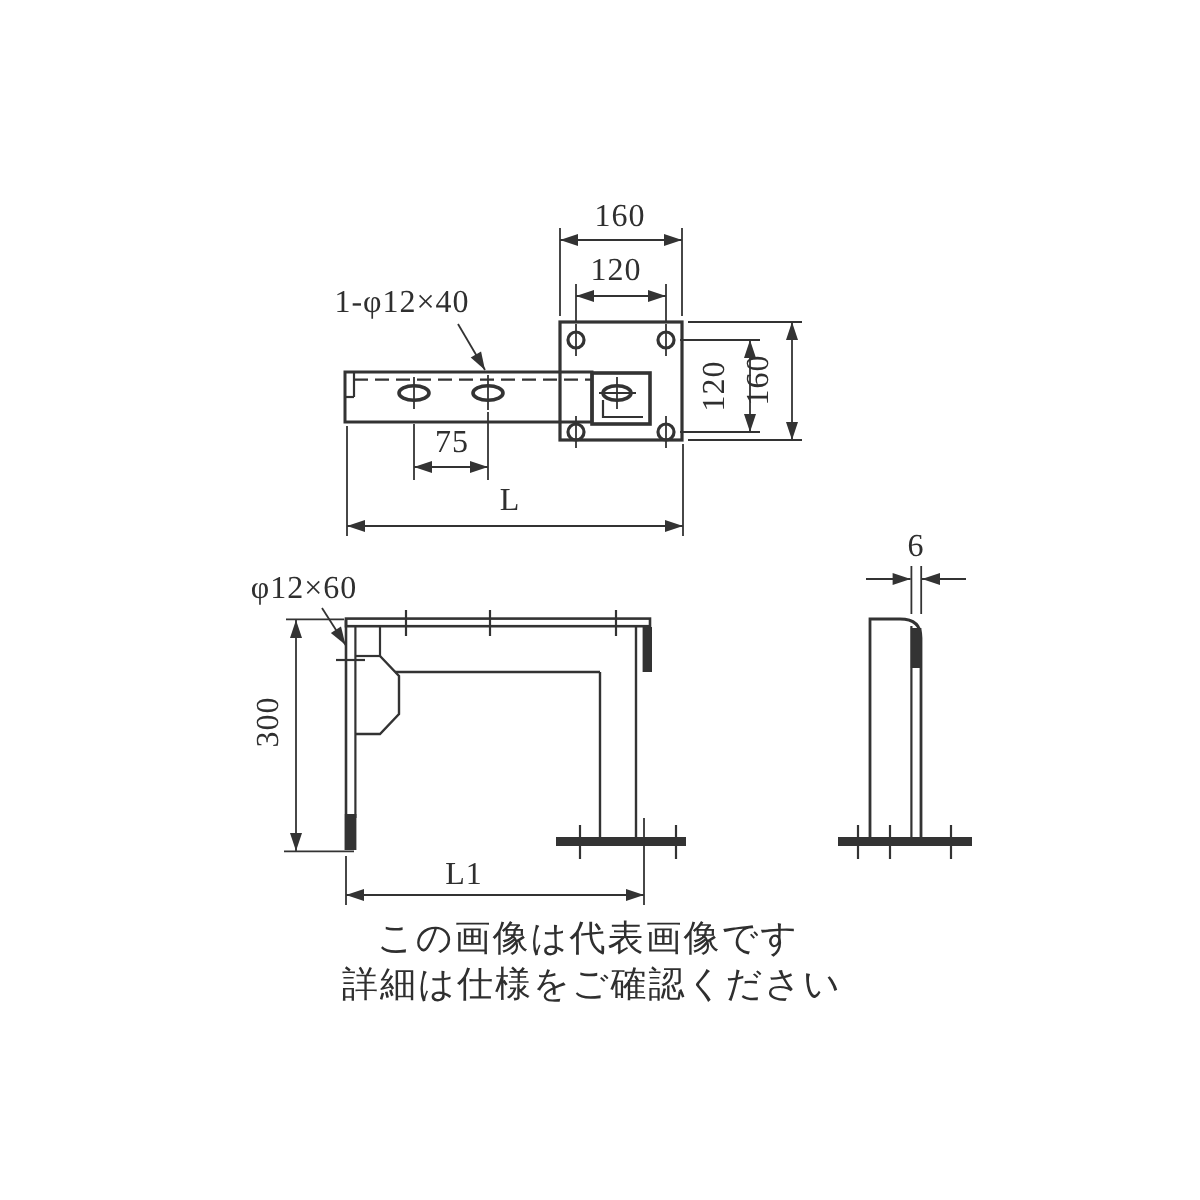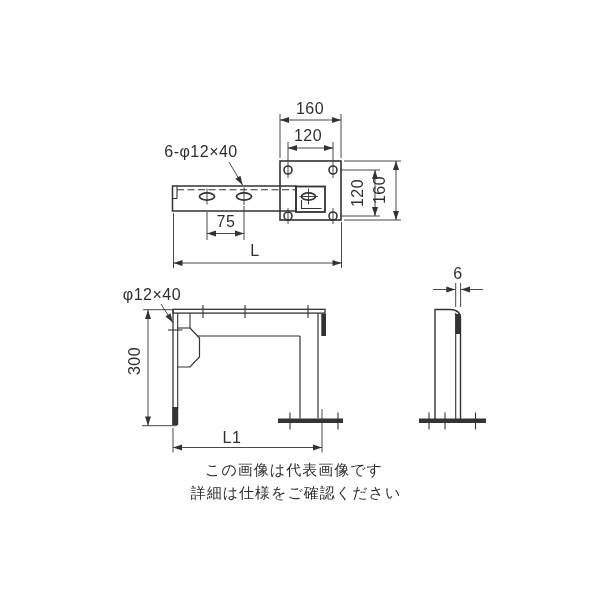--- a/index.html
+++ b/index.html
@@ -5,40 +5,40 @@
   :root{
     --line:#333333;
     --text:#2f2f2f;
     --bg:#ffffff;
   }
   html,body{margin:0;padding:0;background:var(--bg);}
   #canvas{
     position:relative;
     width:600px;height:540px;
     background:var(--bg);
-    font-family:Liberation Sans, sans-serif;
+    font-family:Liberation Serif, serif;
     overflow:hidden;
   }
   #linework{position:absolute;left:0;top:0;}
   .lbl{
     position:absolute;
     color:var(--text);
     font-size:16px;
     letter-spacing:0.5px;
     white-space:nowrap;
     transform:translate(-50%,-50%);
     line-height:1;
   }
   .lbl.rot{
     transform:translate(-50%,-50%) rotate(-90deg);
   }
   .notice{
     position:absolute;
     color:var(--text);
-    font-size:15px;
+    font-size:18px;
     letter-spacing:1px;
     white-space:nowrap;
     transform:translate(-50%,-50%);
     line-height:1;
   }
   svg .ln{stroke:var(--line);fill:none;}
   svg .fill{fill:var(--line);stroke:none;}
 </style>
 </head>
 <body>
@@ -182,23 +182,23 @@
       </g>
     </g>
   </svg>
 
   <div class="lbl" style="left:310px;top:109px">160</div>
   <div class="lbl" style="left:308px;top:136px">120</div>
   <div class="lbl rot" style="left:358px;top:193px">120</div>
   <div class="lbl rot" style="left:380px;top:190px">160</div>
   <div class="lbl" style="left:226px;top:222px">75</div>
   <div class="lbl" style="left:255px;top:251px">L</div>
-  <div class="lbl" style="left:201px;top:152px">6-φ12×40</div>
-
-  <div class="lbl" style="left:152px;top:295px">φ12×40</div>
+  <div class="lbl" style="left:201px;top:152px">1-φ12×40</div>
+
+  <div class="lbl" style="left:152px;top:295px">φ12×60</div>
   <div class="lbl rot" style="left:135px;top:361px">300</div>
   <div class="lbl" style="left:232px;top:438px">L1</div>
 
   <div class="lbl" style="left:458px;top:274px">6</div>
 
   <div class="notice" style="left:294px;top:469px">この画像は代表画像です</div>
   <div class="notice" style="left:296px;top:492px">詳細は仕様をご確認ください</div>
 
 </div>
 

